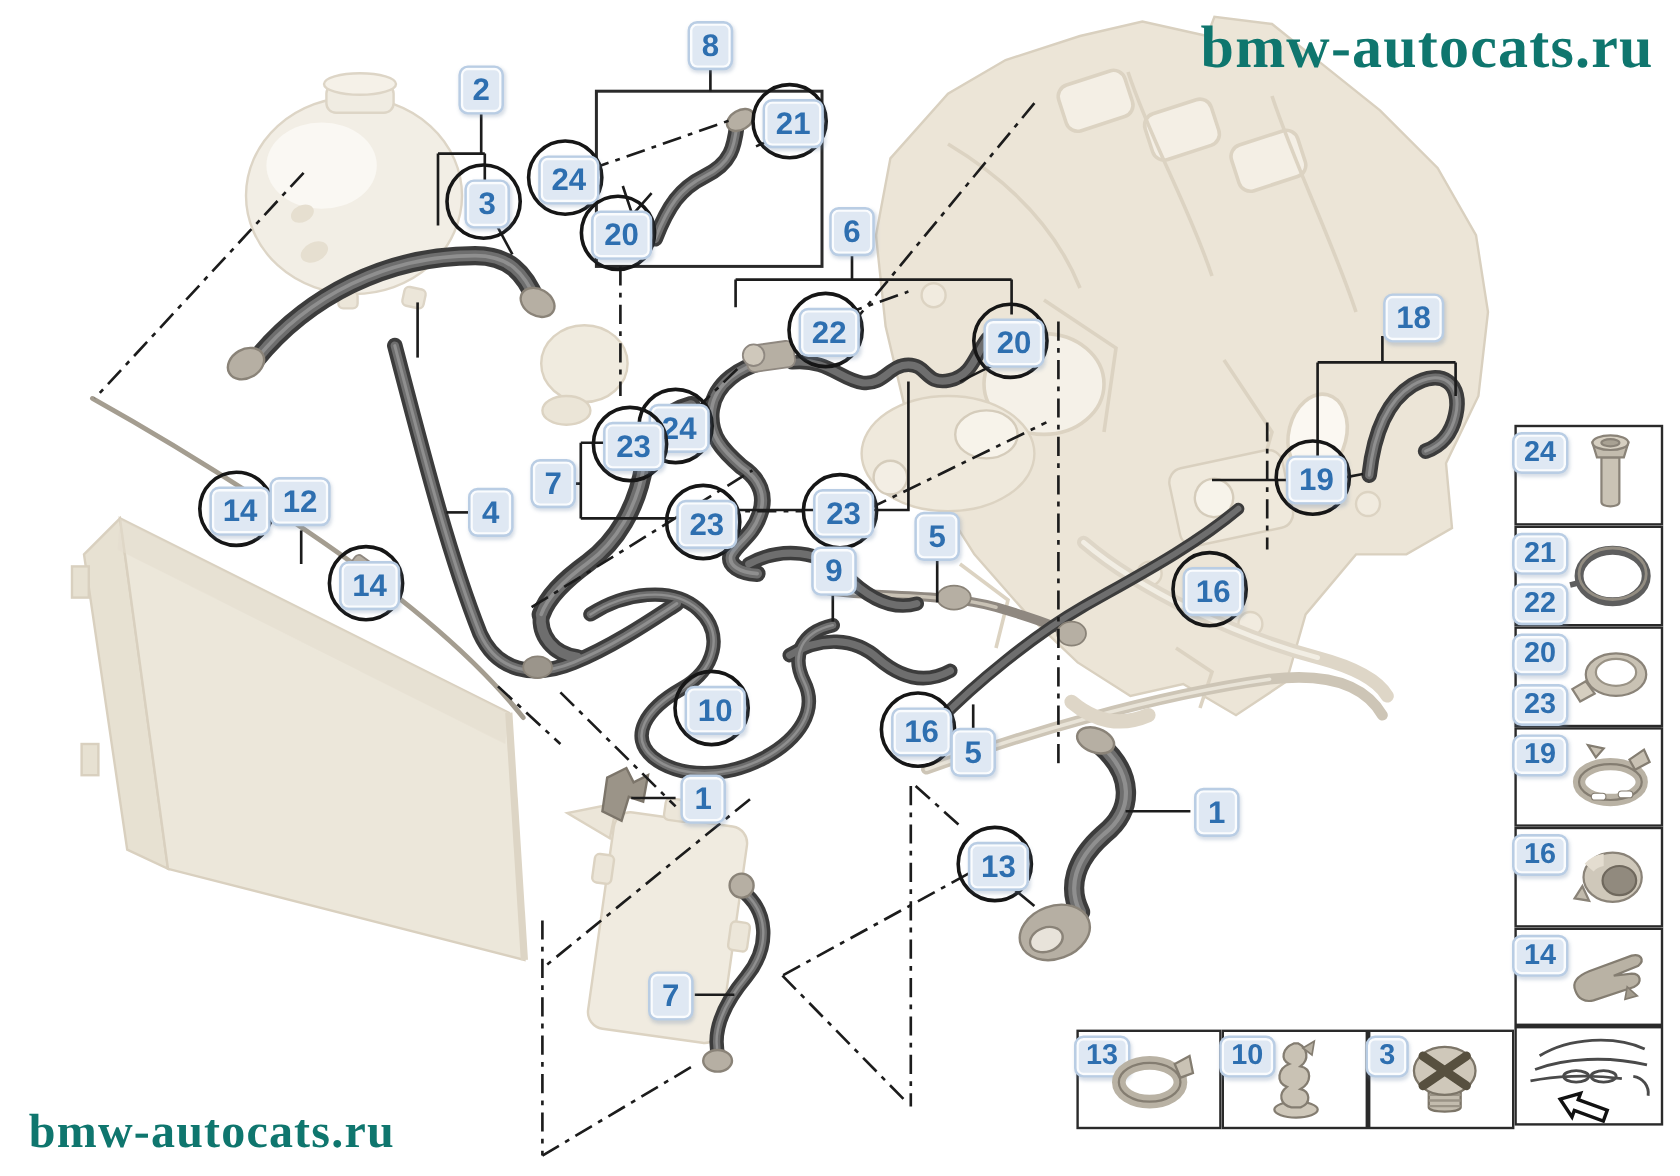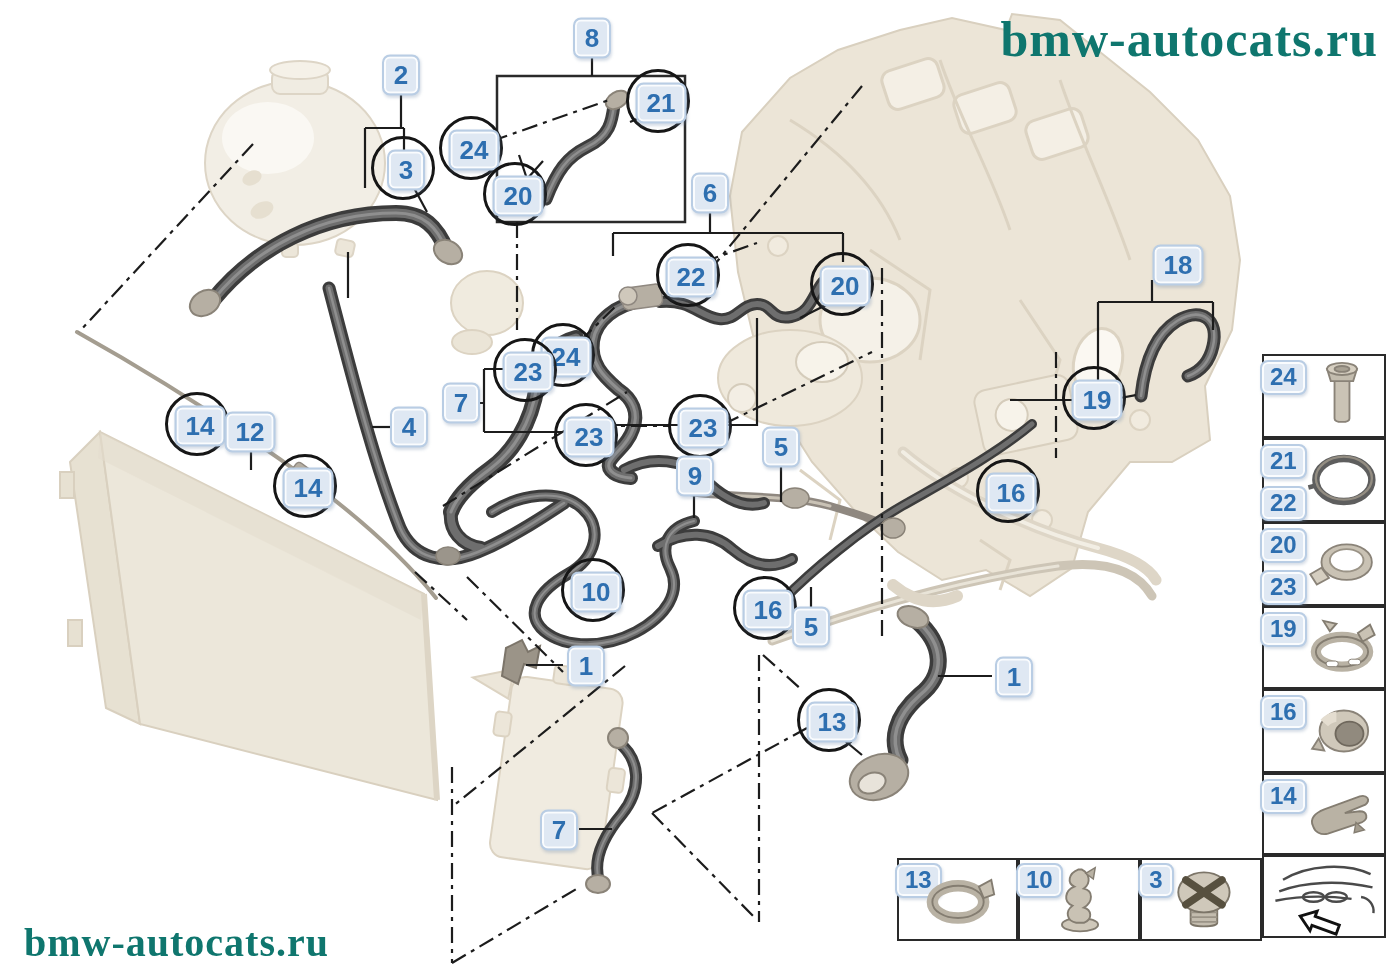--- a/index.html
+++ b/index.html
@@ -271,21 +271,21 @@
       <div class="callout" style="left: 528px; top: 372px;">23</div>
       <div class="callout" style="left: 461px; top: 403px;">7</div>
       <div class="ring" style="left: 586px; top: 435px;"></div>
       <div class="callout" style="left: 589px; top: 437px;">23</div>
       <div class="ring" style="left: 700px; top: 426px;"></div>
       <div class="callout" style="left: 703px; top: 428px;">23</div>
       <div class="ring" style="left: 1094px; top: 398px;"></div>
       <div class="callout" style="left: 1097px; top: 400px;">19</div>
       <div class="ring" style="left: 197px; top: 424px;"></div>
       <div class="callout" style="left: 200px; top: 426px;">14</div>
-      <div class="callout" style="left: 250px; top: 432px;">12</div>
+      <div class="callout" style="left: 250px; top: 418px;">12</div>
       <div class="callout" style="left: 409px; top: 427px;">4</div>
       <div class="callout" style="left: 781px; top: 447px;">5</div>
       <div class="callout" style="left: 695px; top: 476px;">9</div>
       <div class="ring" style="left: 305px; top: 486px;"></div>
       <div class="callout" style="left: 308px; top: 488px;">14</div>
       <div class="ring" style="left: 1008px; top: 491px;"></div>
       <div class="callout" style="left: 1011px; top: 493px;">16</div>
       <div class="ring" style="left: 593px; top: 590px;"></div>
       <div class="callout" style="left: 596px; top: 592px;">10</div>
       <div class="ring" style="left: 765px; top: 608px;"></div>

